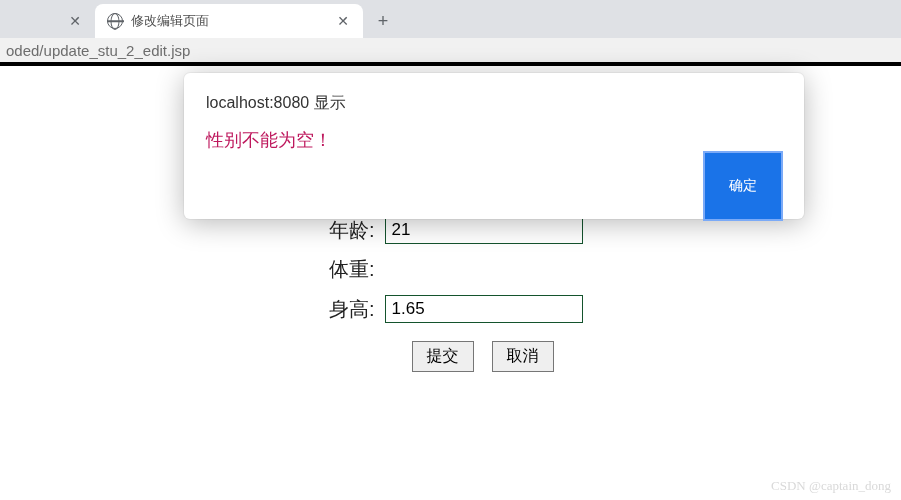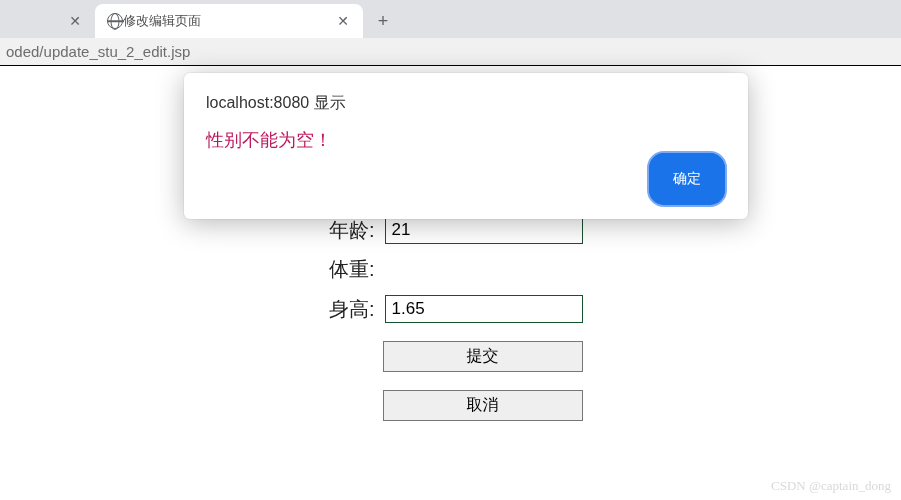--- a/index.html
+++ b/index.html
@@ -29,20 +29,21 @@
     }
     .tab-inactive {
       background: #dfe1e5;
       width: 95px;
       justify-content: flex-end;
     }
     .tab-active {
       background: #fff;
       border-radius: 8px 8px 0 0;
       width: 268px;
+      gap: 8px;
     }
     .tab-active .globe-icon {
       width: 16px; height: 16px;
       border: 1.5px solid #5f6368;
       border-radius: 50%;
       position: relative;
       flex: 0 0 auto;
     }
     .tab-active .globe-icon::before {
       content: ""; position: absolute; left: 50%; top: -1.5px; bottom: -1.5px;
@@ -61,21 +62,21 @@
     }
     .new-tab {
       width: 28px; height: 28px; display: flex; align-items: center;
       justify-content: center; cursor: pointer; color: #5f6368;
       font-size: 18px; margin: 0 0 3px 6px;
     }
     
     .url-bar {
       height: 28px;
       background: #f1f1f1;
-      border-bottom: 1px solid #000000;
+      border-bottom: 4px solid #000000;
       display: flex; align-items: center;
       padding: 0 6px;
       font-size: 15px;
       color: #6d6d6d;
     }
     
     .form-wrap {
       padding-top: 150px;
       width: 100%;
       display: flex;
@@ -84,51 +85,51 @@
     .form { display: flex; flex-direction: column; gap: 12px; justify-content: flex-end; }
     .row { display: flex; align-items: center; gap: 10px; }
     .lbl { width: 56px; text-align: right; font-size: 20px; color: #222; }
     .fld {
       width: 198px; height: 28px;
       border: 1px solid #14532d;
       padding: 2px 6px;
       font-size: 17px;
       font-family: Arial, sans-serif;
     }
-    .btn-row { display: flex; gap: 18px; justify-content: center; margin-top: 6px; margin-left: 64px; flex-direction: column; }
+    .btn-row { display: flex; gap: 18px; justify-content: center; margin-top: 6px; margin-left: 64px; }
     .btn {
       padding: 4px 14px;
       font-size: 16px;
       border: 1px solid #767676;
       background: #efefef;
       cursor: pointer;
       font-family: inherit;
     }
     
     .modal {
       position: absolute;
       left: 184px; top: 73px;
-      width: 564px; height: 146px;
+      width: 620px; height: 146px;
       background: #fff;
       border-radius: 6px;
       box-shadow: 0 4px 28px rgba(0,0,0,.28), 0 0 0 1px rgba(0,0,0,.04);
       padding: 20px 22px 16px 22px;
       display: flex; flex-direction: column;
     }
     .modal-title { font-size: 16px; color: #333; margin-bottom: 14px; }
     .modal-msg { font-size: 18px; color: #be185d; font-family: Liberation Serif, serif; }
     .modal-actions { margin-top: auto; display: flex; justify-content: flex-end; }
     .modal-btn {
       background: #1a73e8;
       color: #fff;
       border: 1px solid #0b57d0;
       outline: 2px solid #7baaf7;
       outline-offset: -1px;
-      border-radius: 16px;
-      padding: 17px 24px;
+      border-radius: 0;
+      padding: 24px 24px;
       font-size: 14px;
       cursor: pointer;
       font-family: inherit;
     }
     .watermark {
       position: absolute;
       right: 10px; bottom: 6px;
       font-size: 13px;
       color: #d9d9d9;
       font-family: Liberation Serif, serif;

